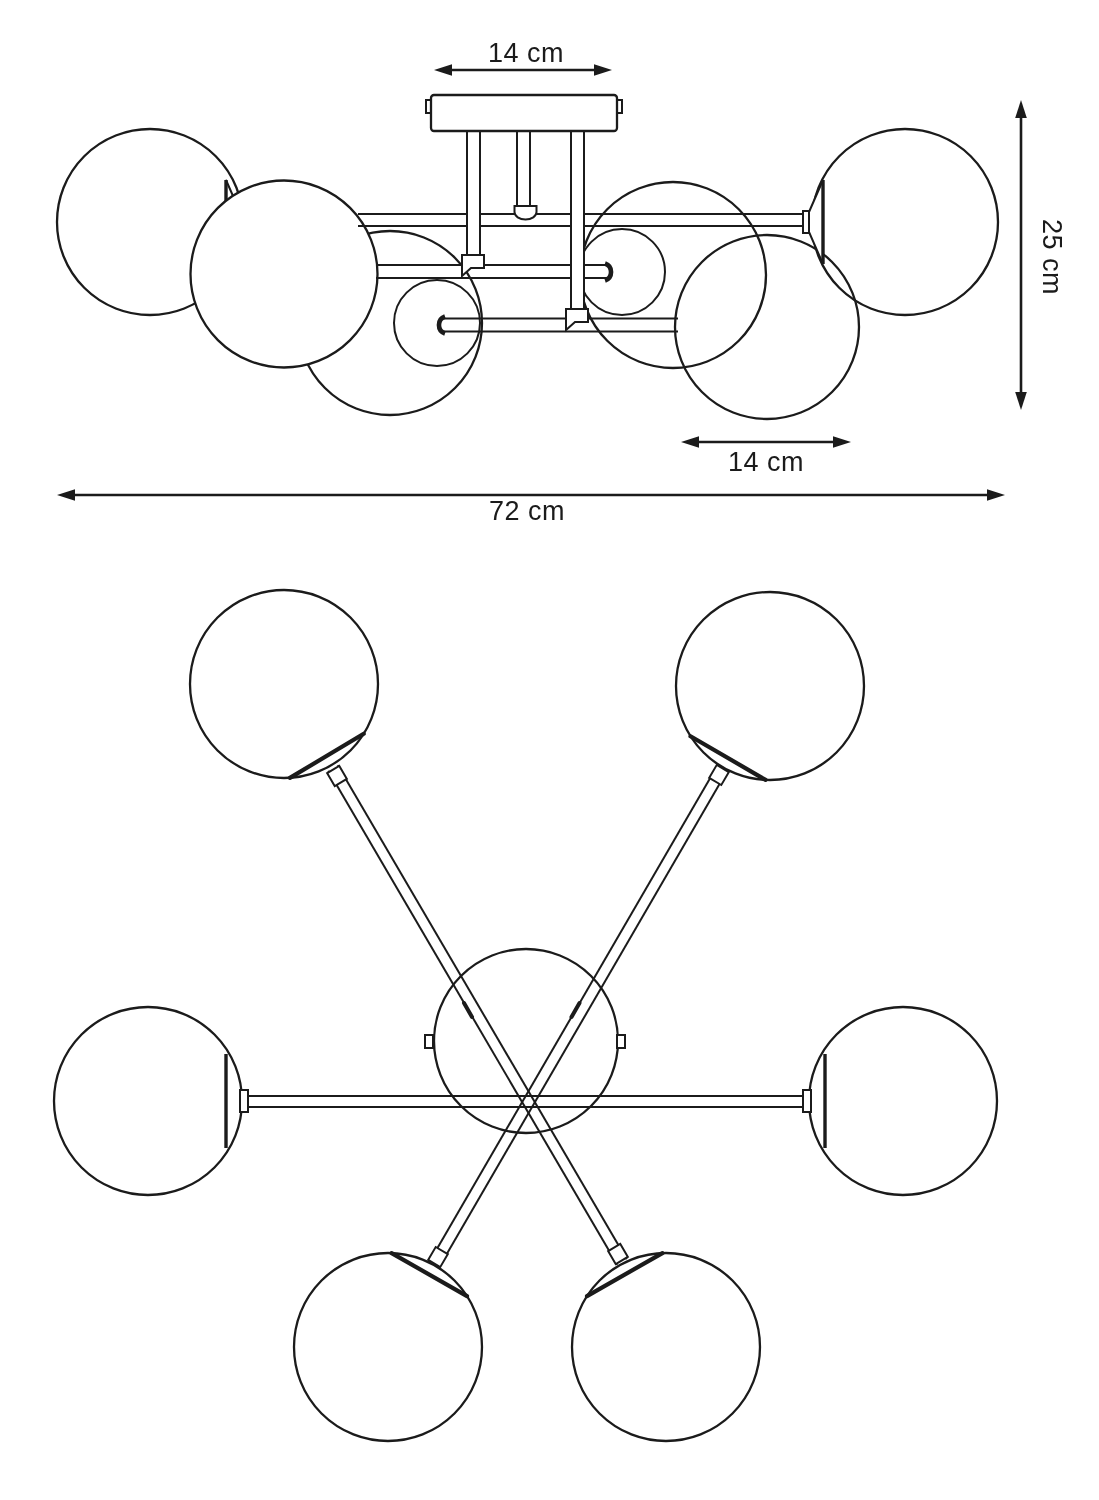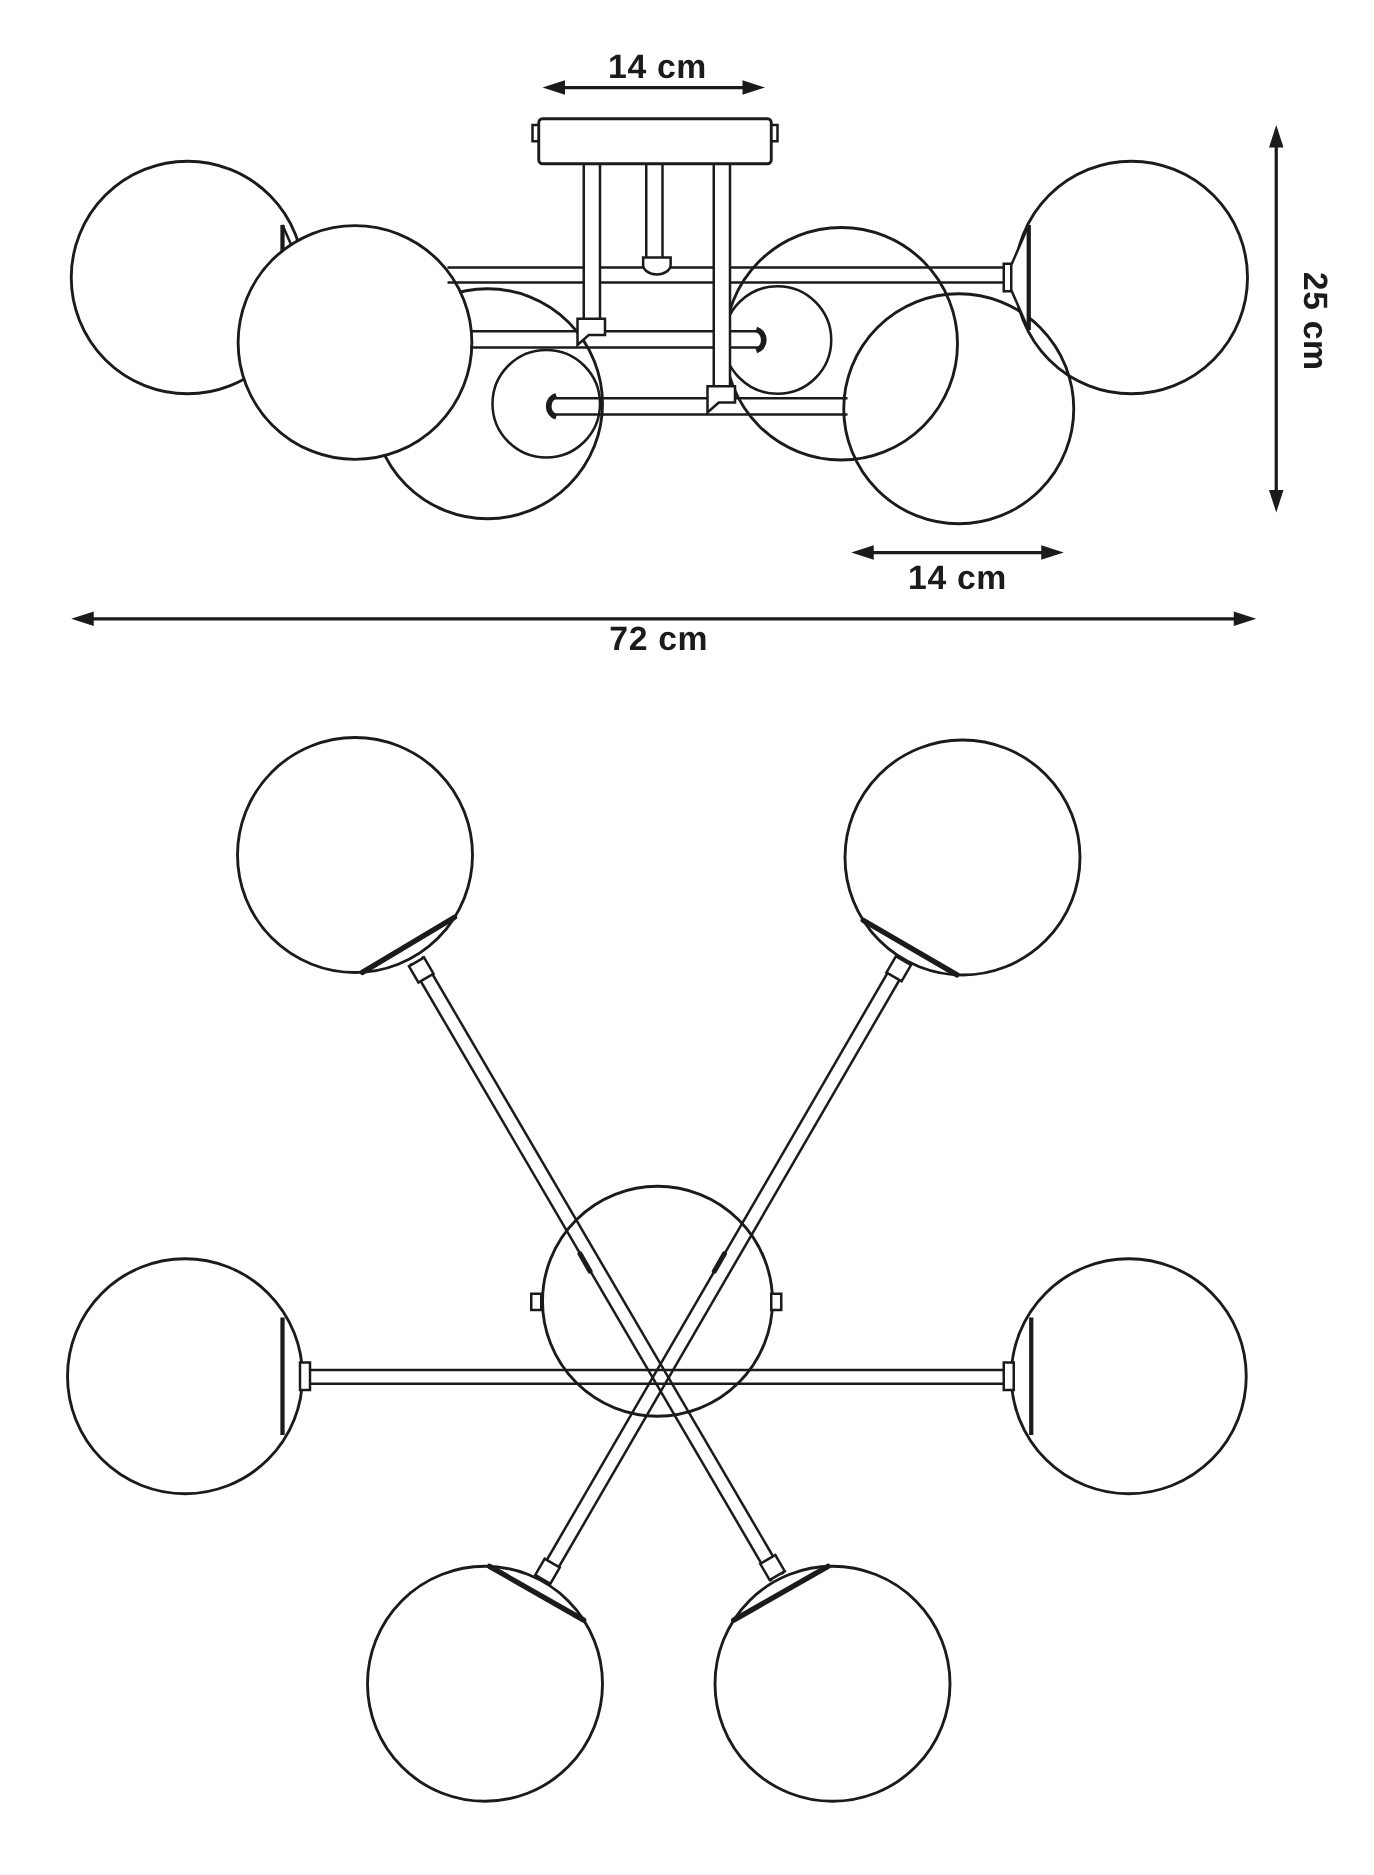--- a/index.html
+++ b/index.html
@@ -2,21 +2,20 @@
 <html><head>
 <meta charset="utf-8">
 <style>
   html, body { margin: 0; padding: 0; background: #ffffff; }
   .page {
     position: relative;
     width: 1099px;
     height: 1500px;
     background: #ffffff;
     overflow: hidden;
-    font-weight: bold;
   }
   svg.diagram { position: absolute; inset: 0; display: block; }
   .dim-text {
     font-family: "Liberation Sans", "DejaVu Sans", sans-serif;
     font-size: 27px;
     fill: #1b1b1b;
     letter-spacing: 0.5px;
   }
   .outline   { fill: none;    stroke: #1b1b1b; stroke-width: 2.3; }
   .outline-f { fill: #ffffff; stroke: #1b1b1b; stroke-width: 2.3; }

